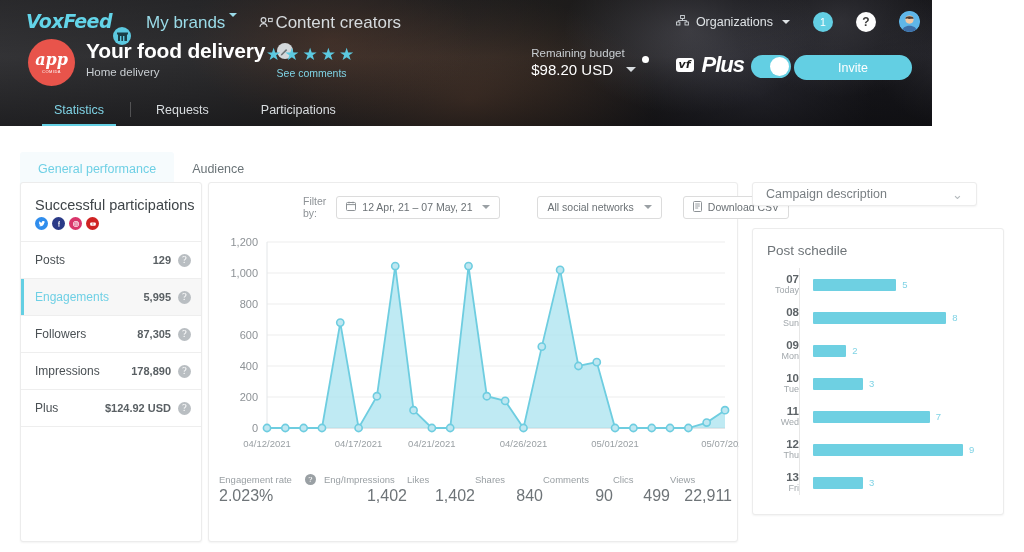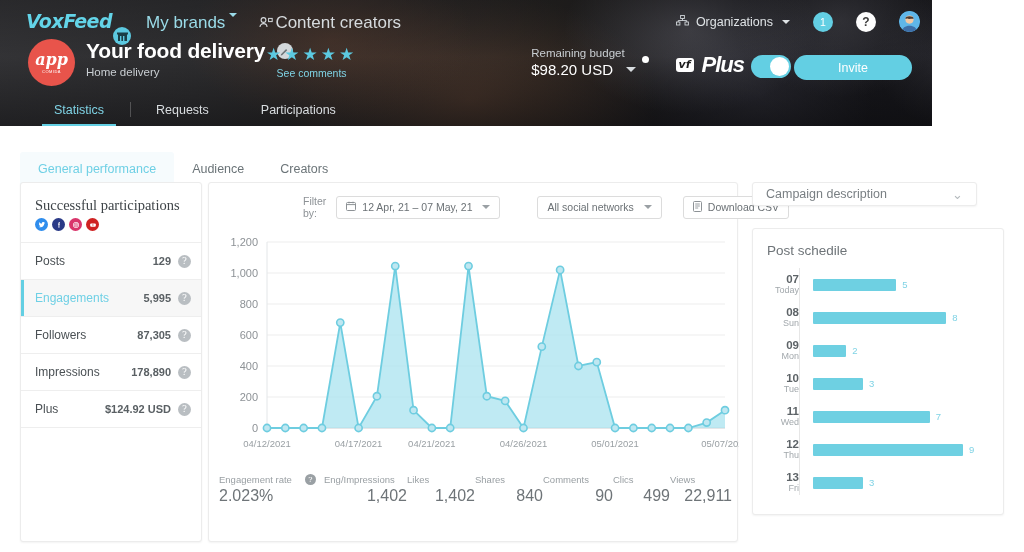--- a/index.html
+++ b/index.html
@@ -130,21 +130,21 @@
     font-size:12.5px; color:#6b7478; padding:10px 18px; cursor:pointer; border-radius:3px 3px 0 0;
   }
   .subtab.active { color:#6fd0e5; background:#f6fbfd; border-bottom:2px solid #63cfe3; }
 
   
   .panel {
     position:absolute; background:#fff; border:1px solid #ececec; border-radius:3px;
     box-shadow:0 1px 2px rgba(0,0,0,.05);
   }
   .left-panel { left:20px; top:182px; width:182px; height:360px; }
-  .sp-title { font-size:14.5px; color:#3e4448; padding:14px 0 0 14px; font-weight:normal;font-family:Liberation Serif, serif;}
+  .sp-title { font-size:14.5px; color:#3e4448; padding:14px 0 0 14px; font-weight:normal;}
   .social-row { display:flex; gap:4px; padding:4px 0 0 14px; }
   .sicon { width:13px;height:13px;border-radius:50%; display:flex;align-items:center;justify-content:center; }
   .sicon.tw{background:#2f8ded;} .sicon.fb{background:#2a3a87;}
   .sicon.ig{background:#d9356b;} .sicon.yt{background:#cf2222;}
   .sicon svg{display:block;}
 
   .metric-list { margin-top:11px; border-top:1px solid #eeeeee; }
   .metric {
     display:flex; align-items:center; justify-content:space-between;
     padding:11px 10px 11px 14px; border-bottom:1px solid #eeeeee; position:relative; cursor:pointer;
@@ -318,23 +318,20 @@
     </div>
   </div>
 </div>
 
 <div class="subtabs">
   <div class="subtab active">
     <span>General performance</span>
   </div>
   <div class="subtab">
     <span>Audience</span>
-  </div>
-  <div class="subtab">
-    <span>Creators</span>
   </div>
 </div>
 
 <div class="panel left-panel">
   <div class="sp-title">Successful participations</div>
   <div class="social-row">
     <span class="sicon tw">
         <svg width="8" height="8" viewBox="0 0 10 10">
           <path d="M9 2.2c-.3.15-.65.25-1 .3.35-.2.6-.55.75-.95-.35.2-.7.35-1.1.4C7.3 1.6 6.9 1.4 6.4 1.4c-.9 0-1.65.75-1.65 1.65 0 .15 0 .25.05.35-1.4-.05-2.6-.7-3.4-1.7-.15.25-.25.55-.25.85 0 .55.3 1.05.75 1.35-.25 0-.5-.1-.75-.2 0 .8.55 1.45 1.3 1.6-.15.05-.3.05-.45.05-.1 0-.2 0-.3-.05.2.65.8 1.1 1.5 1.15-.55.45-1.25.7-2 .7H.7c.75.45 1.6.75 2.5.75 3 0 4.65-2.5 4.65-4.65v-.2C8.5 2.85 8.8 2.55 9 2.2z" fill="#fff"></path>
         </svg>

